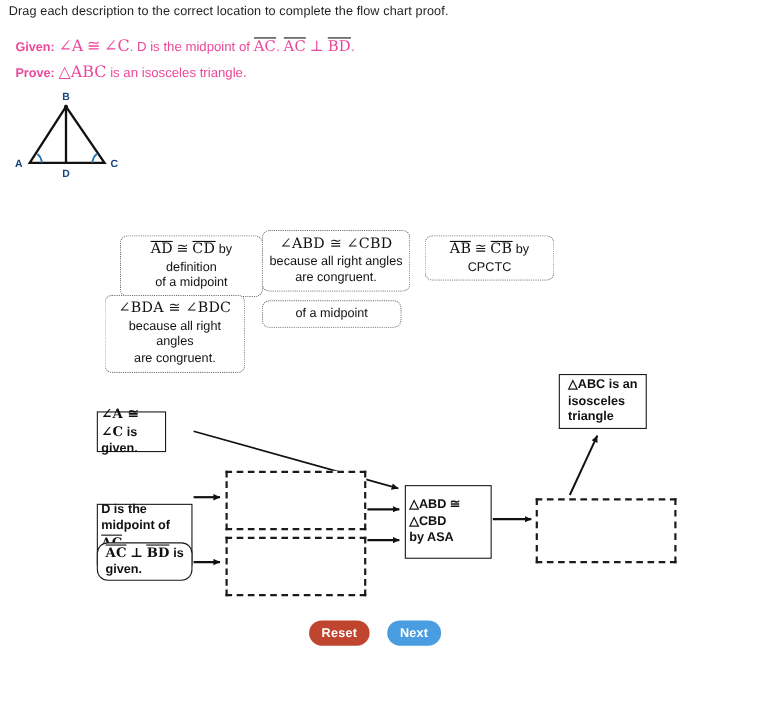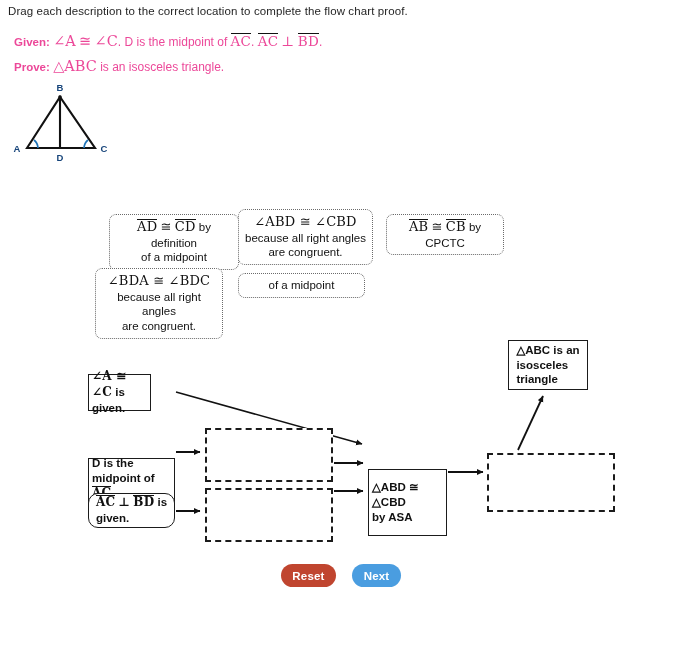--- a/index.html
+++ b/index.html
@@ -75,21 +75,21 @@
     box-sizing:border-box;
   }
 
   #box-angles{left:88px;top:374px;width:63px;height:37px;}
   #box-midpoint{left:88px;top:430px;width:87px;height:56px;margin-top:28px;}
   #box-perp{left:88px;top:493px;width:87px;height:35px;border-radius:10px;}
 
   #drop-1{left:205px;top:428px;width:128px;height:54px;}
   #drop-2{left:205px;top:488px;width:128px;height:54px;}
 
-  #box-asa{left:368px;top:441px;width:79px;height:67px;margin-top:28px;}
+  #box-asa{left:368px;top:441px;width:79px;height:67px;}
 
   #box-isosceles{left:508px;top:340px;width:80px;height:50px;}
   #drop-3{left:487px;top:453px;width:128px;height:59px;}
 
   #arrows{left:0;top:0;width:692px;height:648px;pointer-events:none;}
 
   
   .btn{
     border:none;border-radius:16px;
     color:#fff;font-size:11.5px;font-weight:bold;

